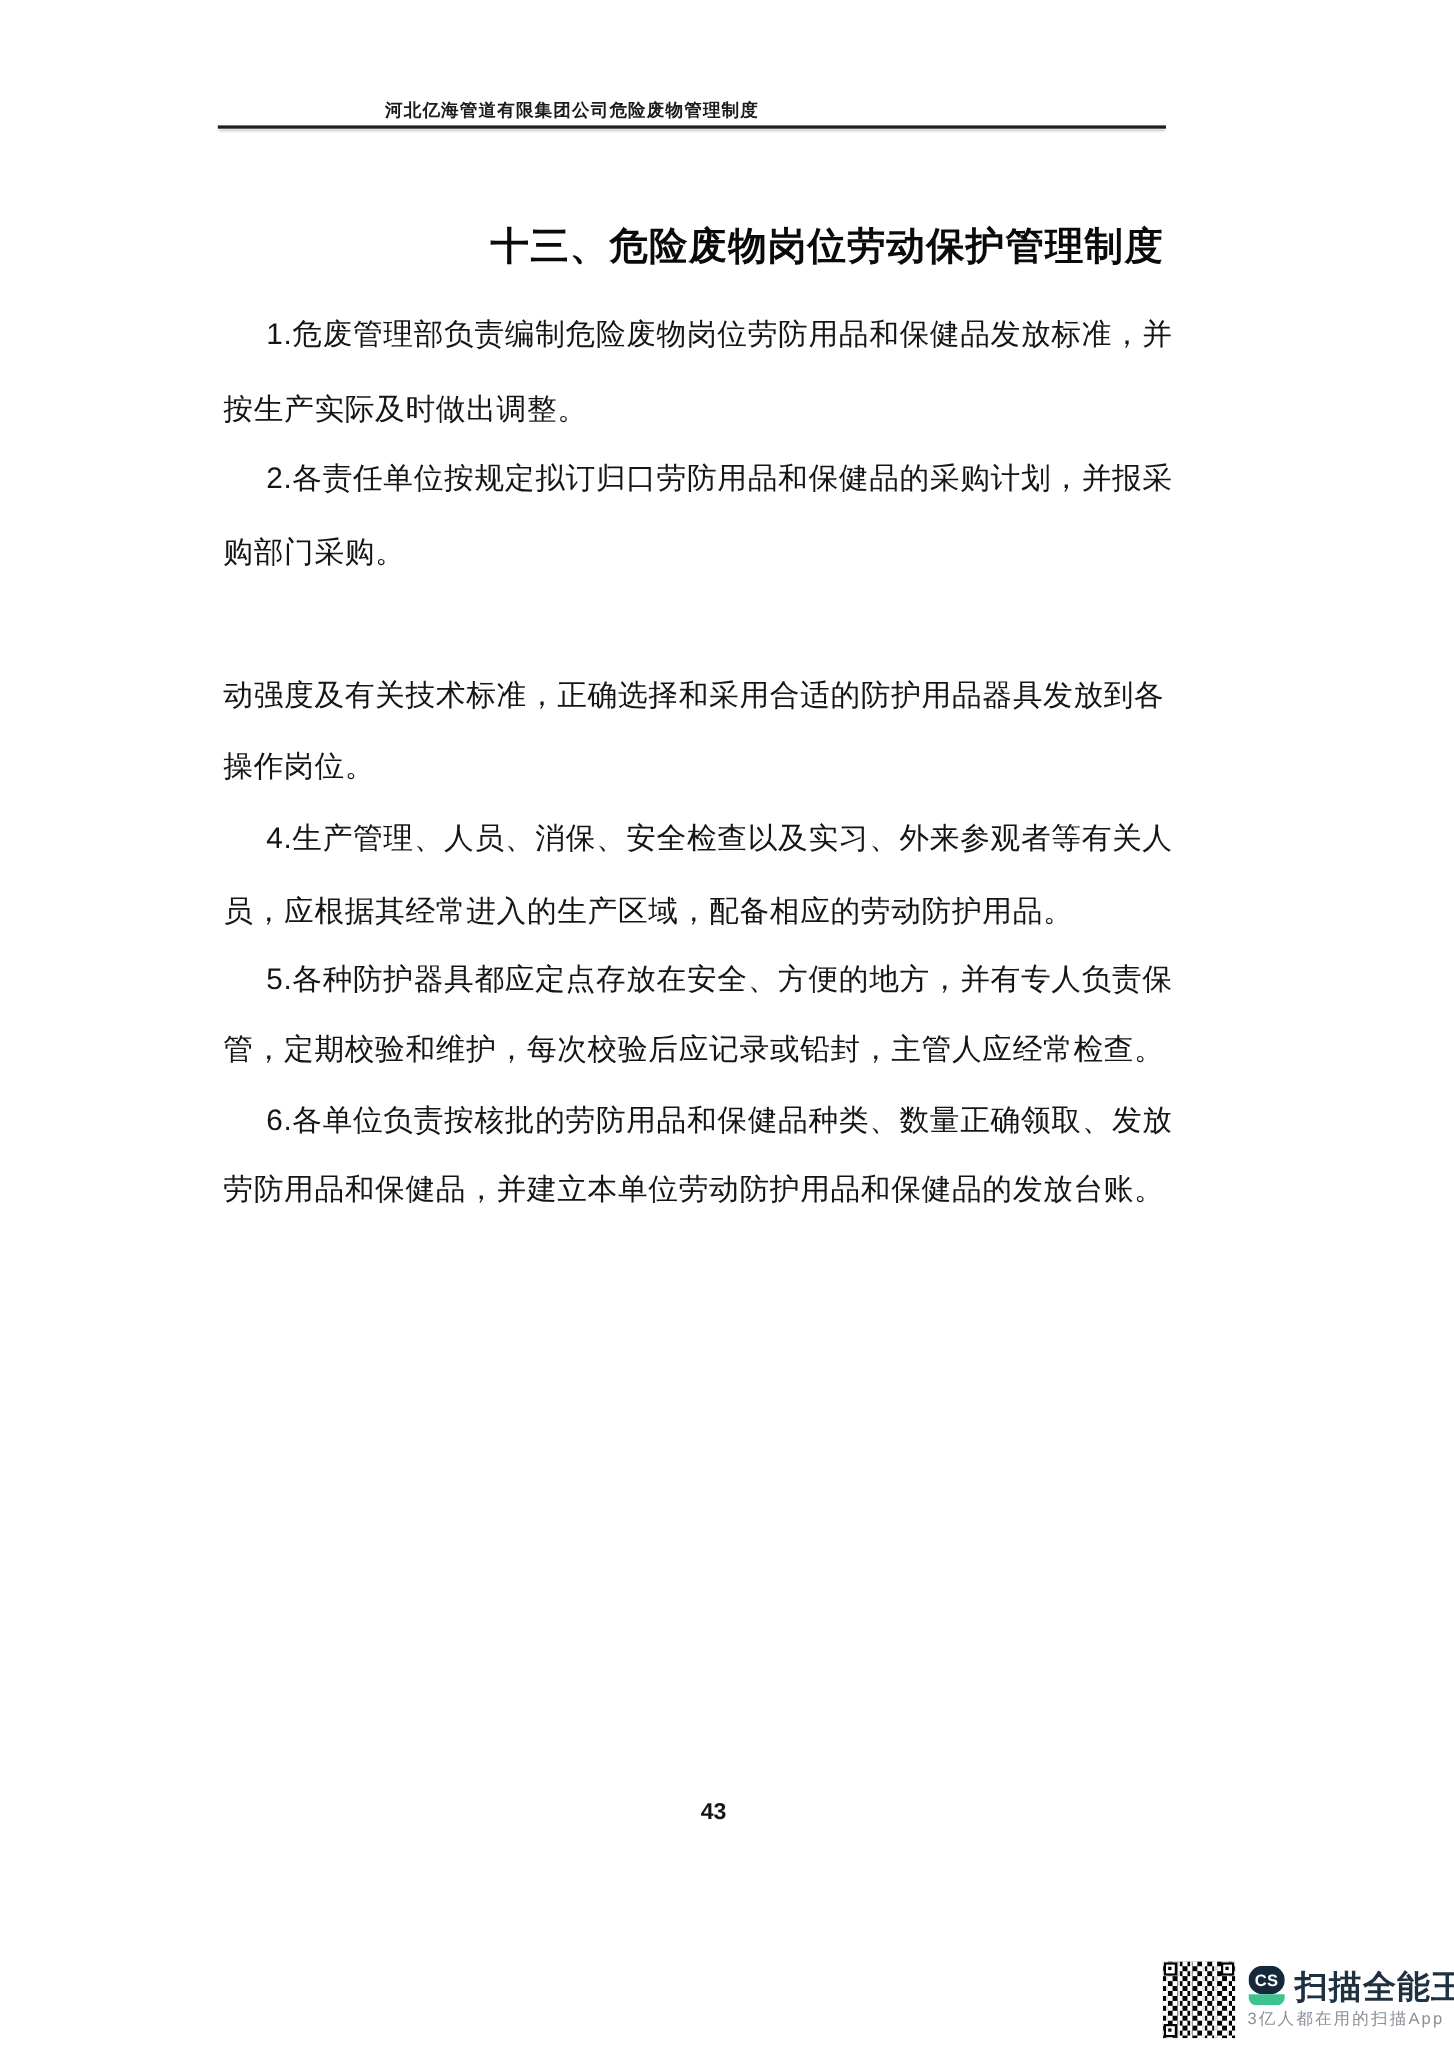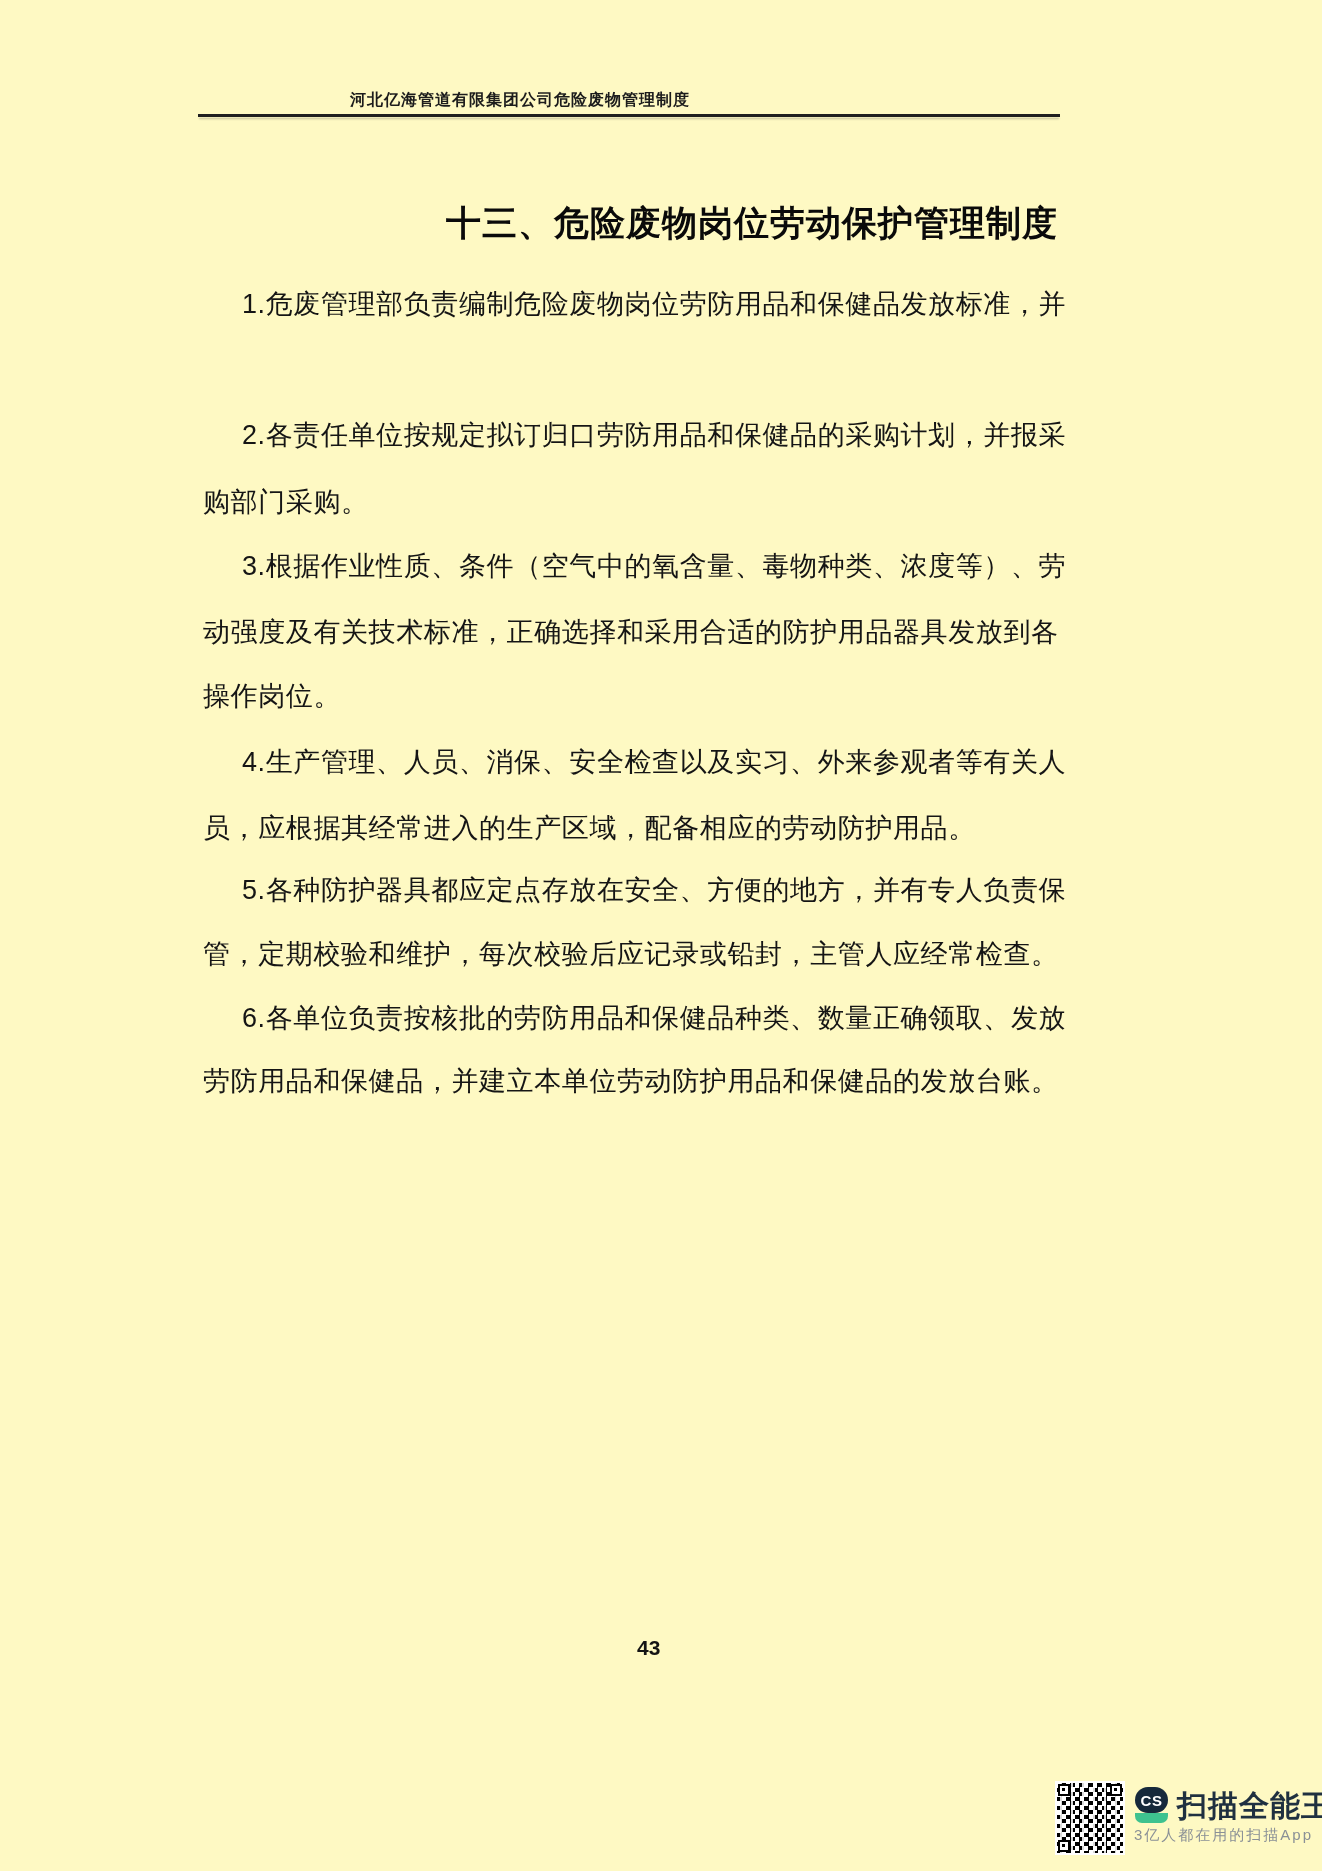--- a/index.html
+++ b/index.html
@@ -1,20 +1,20 @@
 <!DOCTYPE html>
 <html><head>
 <meta charset="utf-8">
 <style>
   html,body{margin:0;padding:0;background:#e8e8e8;}
   .page{
     position:relative;
     width:1322px;height:1871px;
     margin:0 auto;
-    background:#fef9c3;
+    background:#ffffff;
     overflow:hidden;
     font-family:"Liberation Sans", sans-serif;
   }
   
   .doc-header{
     position:absolute;left:350px;top:90px;
     font-family:"Liberation Serif", serif;
     font-size:16px;font-weight:700;color:#1c1c1c;
     letter-spacing:1px;white-space:nowrap;
   }
@@ -88,23 +88,23 @@
 <body>
 
 <div class="page">
 
   <div class="doc-header">河北亿海管道有限集团公司危险废物管理制度</div>
   <div class="header-rule"></div>
 
   <div class="section-title">十三、危险废物岗位劳动保护管理制度</div>
 
   <div class="line indent" style="top:286px">1.危废管理部负责编制危险废物岗位劳防用品和保健品发放标准，并</div>
+  <div class="line" style="top:354px">按生产实际及时做出调整。</div>
   <div class="line indent" style="top:417px">2.各责任单位按规定拟订归口劳防用品和保健品的采购计划，并报采</div>
   <div class="line" style="top:484px">购部门采购。</div>
-  <div class="line indent" style="top:548px">3.根据作业性质、条件（空气中的氧含量、毒物种类、浓度等）、劳</div>
   <div class="line" style="top:614px">动强度及有关技术标准，正确选择和采用合适的防护用品器具发放到各</div>
   <div class="line" style="top:678px">操作岗位。</div>
   <div class="line indent" style="top:744px">4.生产管理、人员、消保、安全检查以及实习、外来参观者等有关人</div>
   <div class="line" style="top:810px">员，应根据其经常进入的生产区域，配备相应的劳动防护用品。</div>
   <div class="line indent" style="top:872px">5.各种防护器具都应定点存放在安全、方便的地方，并有专人负责保</div>
   <div class="line" style="top:936px">管，定期校验和维护，每次校验后应记录或铅封，主管人应经常检查。</div>
   <div class="line indent" style="top:1000px">6.各单位负责按核批的劳防用品和保健品种类、数量正确领取、发放</div>
   <div class="line" style="top:1063px">劳防用品和保健品，并建立本单位劳动防护用品和保健品的发放台账。</div>
 
   <div class="page-number">43</div>

